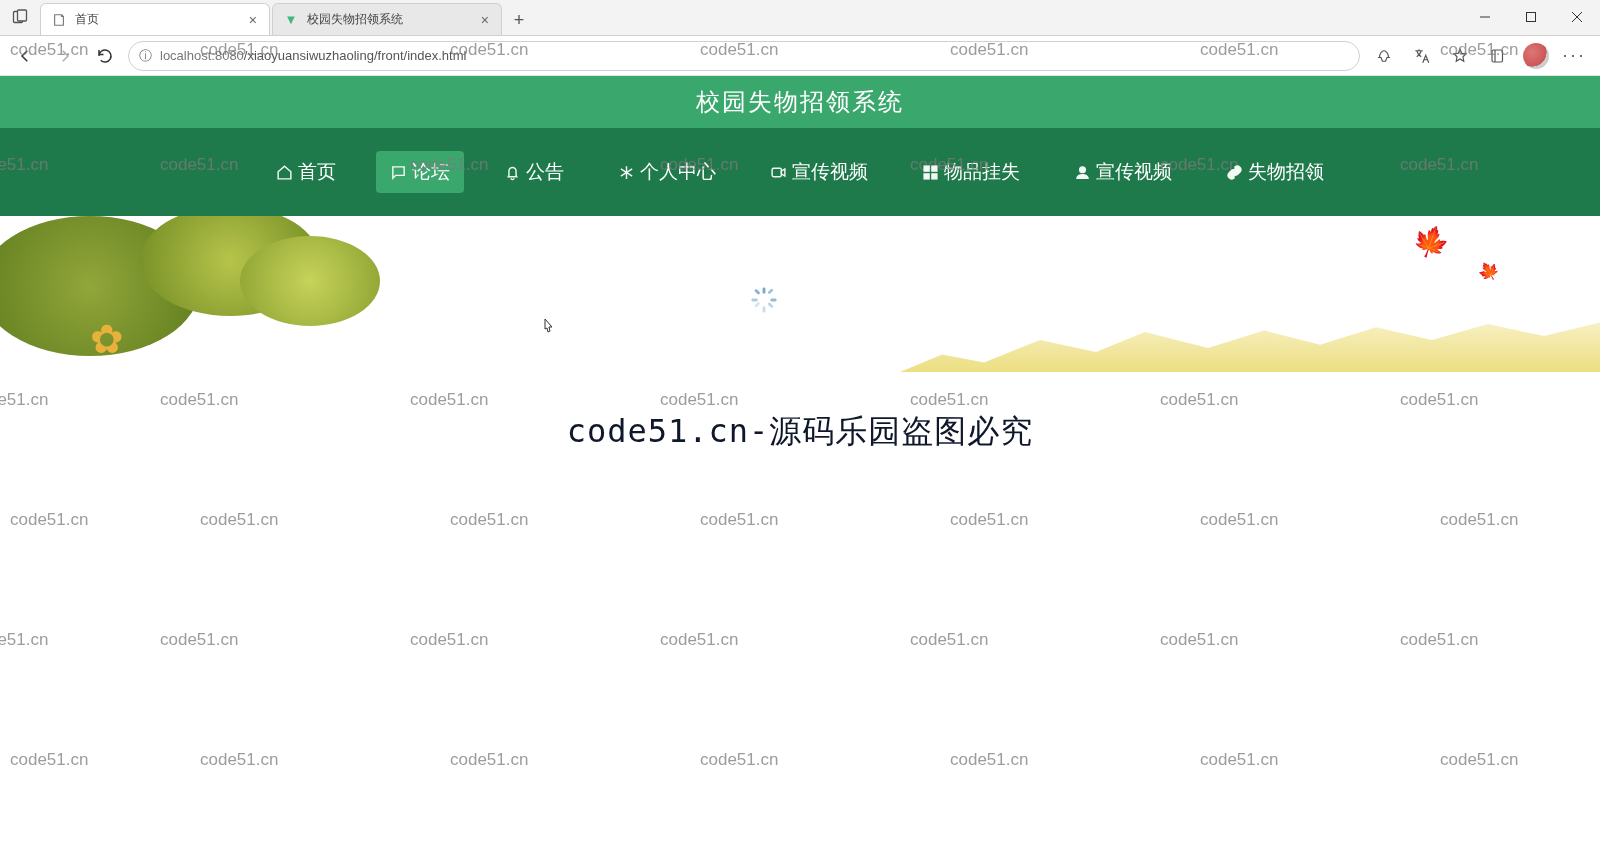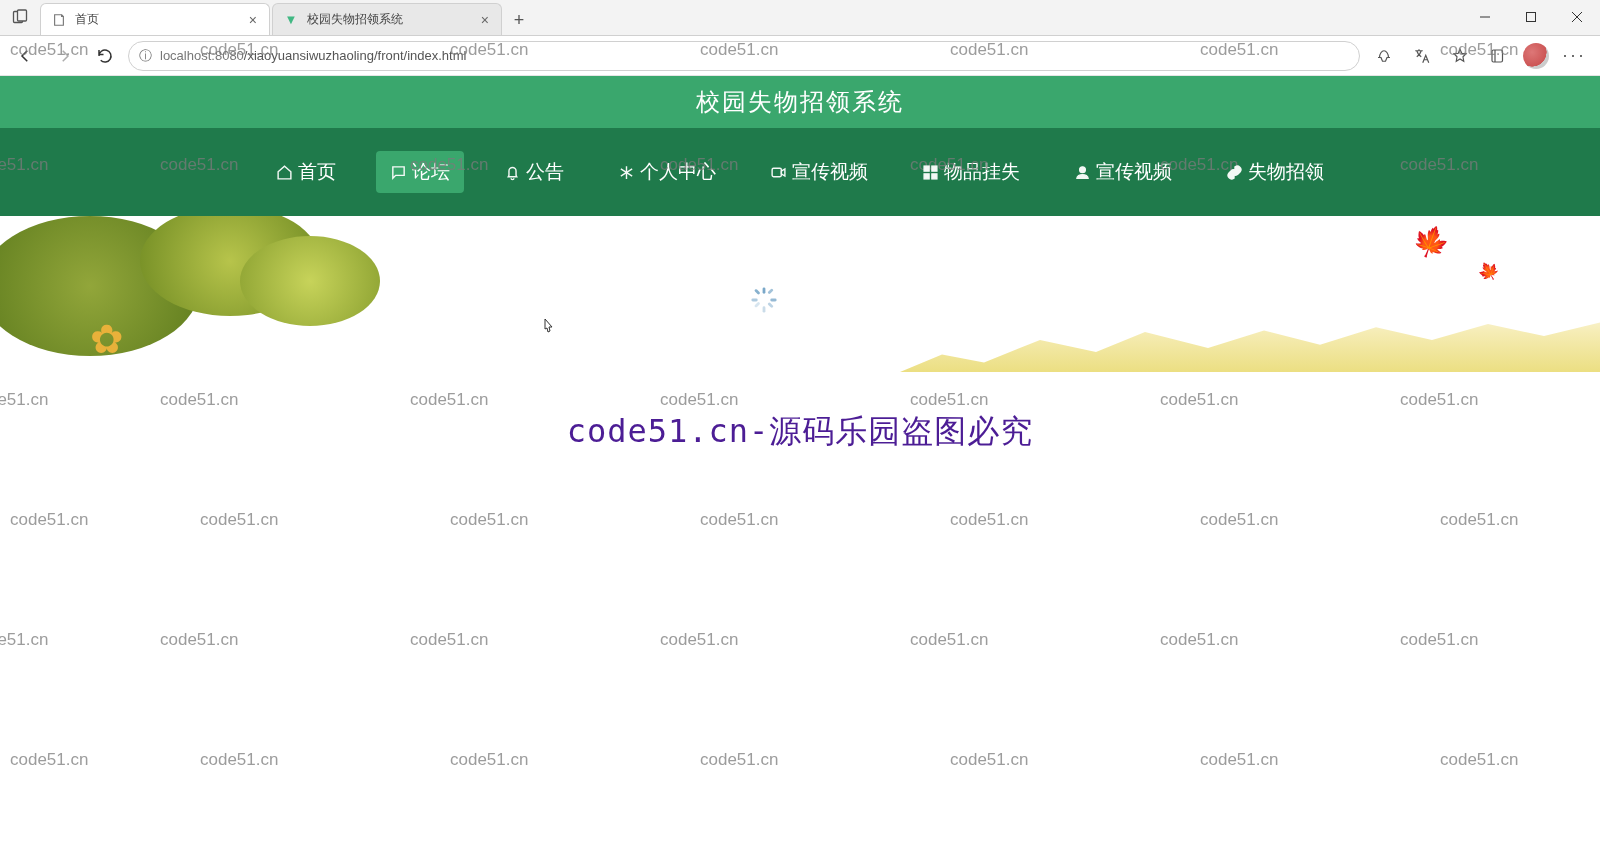--- a/index.html
+++ b/index.html
@@ -45,21 +45,21 @@
   .hero { height: 156px; position: relative; overflow: hidden; background: #fff; }
   .tree { position: absolute; left: -20px; top: -10px; width: 420px; height: 180px; }
   .leafblob { position: absolute; border-radius: 50%; }
   .hill { position: absolute; right: 0; bottom: 0; width: 700px; height: 80px; background: linear-gradient(180deg, #fff 0%, #f4e9a8 50%, #e8d96c 100%); clip-path: polygon(0 100%, 6% 78%, 12% 88%, 20% 60%, 28% 75%, 35% 50%, 44% 70%, 52% 48%, 60% 66%, 68% 44%, 76% 60%, 84% 40%, 92% 55%, 100% 38%, 100% 100%); opacity: .85; }
   .mapleleaf { position: absolute; color: #d9772a; }
   .spinner { position: absolute; left: 750px; top: 70px; width: 28px; height: 28px; }
   .spinner svg { width: 28px; height: 28px; }
   .cursor2 { position: absolute; left: 540px; top: 102px; width: 16px; height: 18px; }
 
   
-  .centertext { position: absolute; left: 50%; top: 410px; transform: translateX(-50%); color: #4c1d95; font-size: 32px; font-family: "SimSun","Songti SC",monospace; white-space: nowrap; letter-spacing: 1px; }
+  .centertext { position: absolute; left: 50%; top: 410px; transform: translateX(-50%); color: #0f172a; font-size: 32px; font-family: "SimSun","Songti SC",monospace; white-space: nowrap; letter-spacing: 1px; }
 
   
   .wm-layer { position: absolute; inset: 0; pointer-events: none; }
   .wm { position: absolute; color: #7b7b7b; font-size: 17px; font-weight: 400; opacity: .75; font-family: Arial, sans-serif; }
 </style>
 </head>
 <body>
 
 <div class="wm-layer" id="wm-layer">
     <div class="wm" style="left: 10px; top: 40px;">code51.cn</div>

